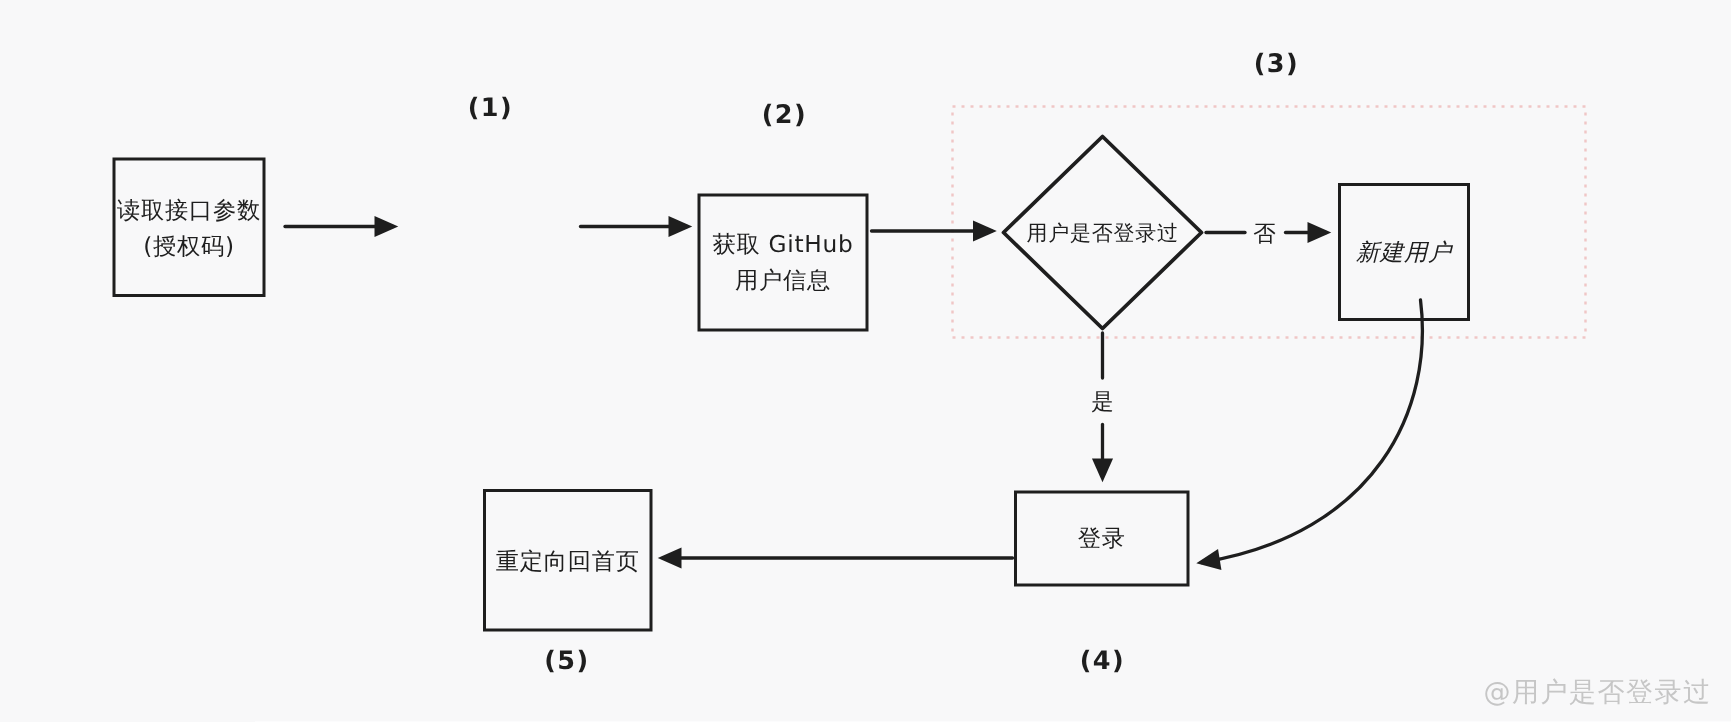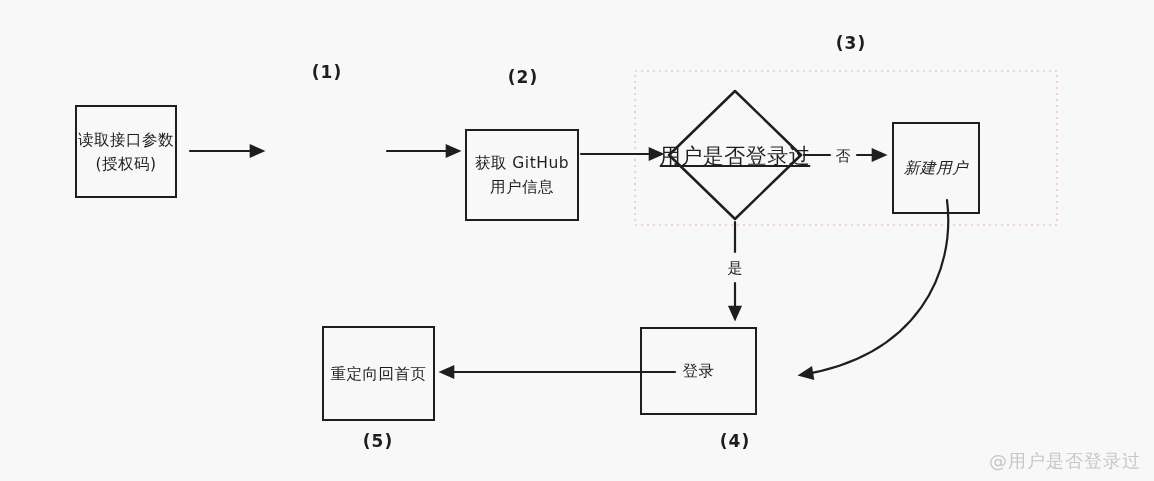--- a/index.html
+++ b/index.html
@@ -32,24 +32,23 @@
     justify-content: center;
     text-align: center;
     font-size: 15.5px;
     line-height: 24px;
     letter-spacing: 0.5px;
     box-sizing: border-box;
   }
   .diamond-label {
     position: absolute;
     transform: translate(-50%, -50%);
-    font-size: 21px;
+    font-size: 14px;
     white-space: nowrap;
     letter-spacing: 0.5px;
-    text-decoration: underline;
   }
   .step-label {
     position: absolute;
     transform: translateX(-50%);
     font-size: 17px;
     font-weight: 700;
     letter-spacing: 1px;
     white-space: nowrap;
   }
   .edge-label {
@@ -117,21 +116,21 @@
     <span>获取 GitHub</span>
     <span>用户信息</span>
   </div>
 
   <div class="diamond-label" style="left:735px; top:156px;">用户是否登录过</div>
 
   <div class="node" style="left:892px; top:122px; width:88px; height:92px;font-style:italic;">
     <span>新建用户</span>
   </div>
 
-  <div class="node" style="left:640px; top:327px; width:117px; height:88px;">
+  <div class="node" style="left:676px; top:327px; width:117px; height:64px;">
     <span>登录</span>
   </div>
 
   <div class="node" style="left:322px; top:326px; width:113px; height:95px;">
     <span>重定向回首页</span>
   </div>
 
   <div class="edge-label" style="left:843px; top:156px;">否</div>
   <div class="edge-label" style="left:735px; top:268px;">是</div>
 

